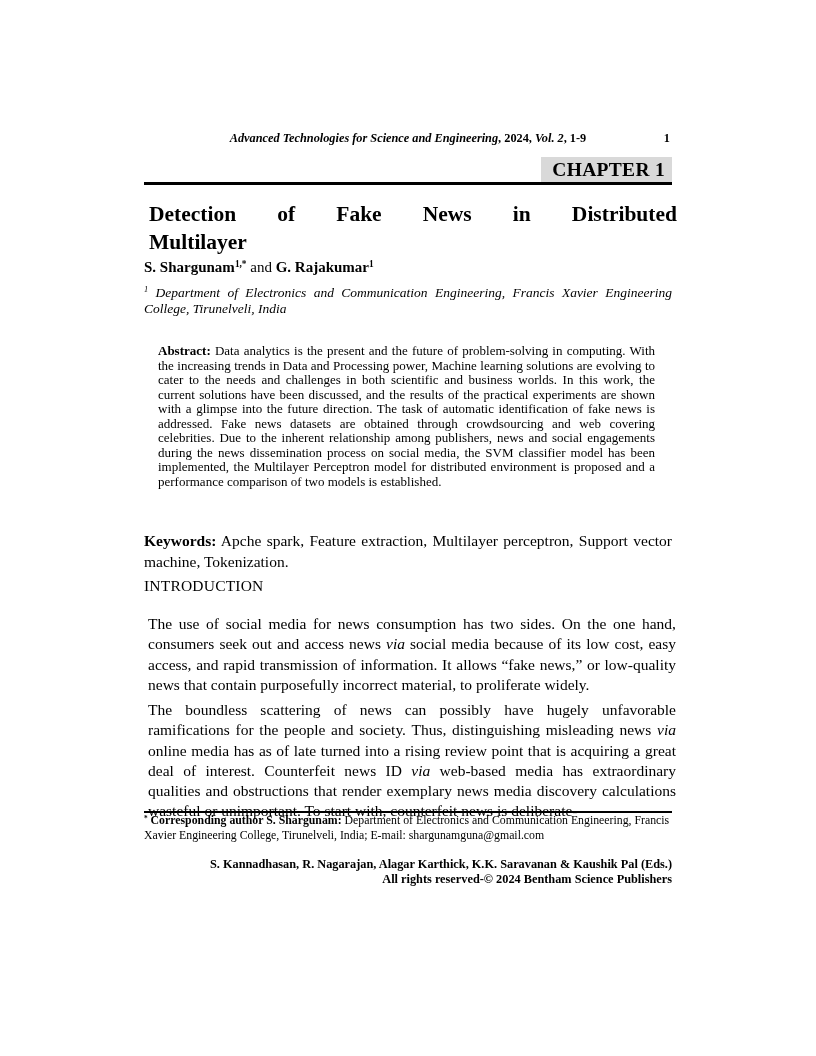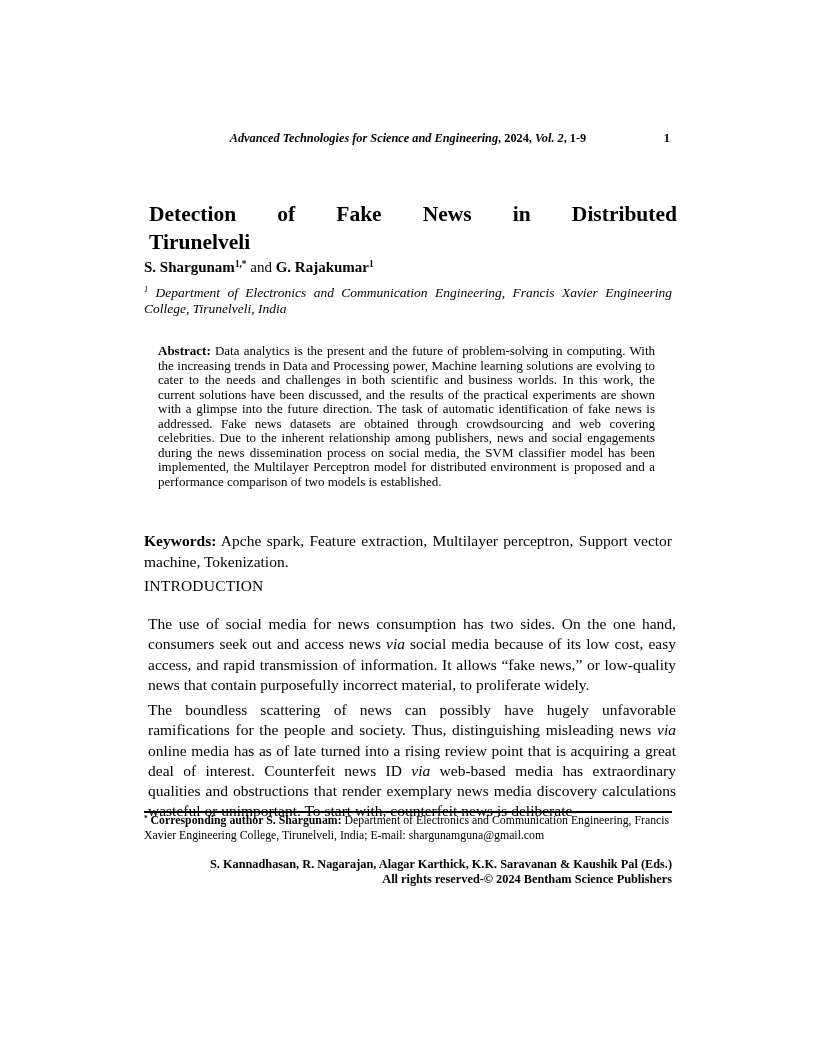--- a/index.html
+++ b/index.html
@@ -84,24 +84,27 @@
 </head>
 <body>
 
 <div class="page">
 
   <div class="abs running-head">
     <span><span class="bi">Advanced Technologies for Science and Engineering</span><span>, 2024, </span><span class="bi">Vol. 2</span><span>, 1-9</span></span>
     <span class="rh-page">1</span>
   </div>
 
+  <div class="abs chapter-row">
+    <span class="chapter-badge">CHAPTER 1</span>
+  </div>
 
   <h1 class="abs title">
     <span class="title-l1">Detection of Fake News in Distributed</span>
-    <span class="title-l2">Tirunelveli</span>
+    <span class="title-l2">Multilayer</span>
   </h1>
 
   <div class="abs authors"><span class="b">S. Shargunam</span><sup class="b">1,*</sup><span> and </span><span class="b">G. Rajakumar</span><sup class="b">1</sup></div>
 
   <div class="abs affiliation"><sup>1</sup><span> Department of Electronics and Communication Engineering, Francis Xavier Engineering College, Tirunelveli, India</span></div>
 
   <div class="abs abstract"><span class="b">Abstract:</span><span> Data analytics is the present and the future of problem-solving in computing. With the increasing trends in Data and Processing power, Machine learning solutions are evolving to cater to the needs and challenges in both scientific and business worlds. In this work, the current solutions have been discussed, and the results of the practical experiments are shown with a glimpse into the future direction. The task of automatic identification of fake news is addressed. Fake news datasets are obtained through crowdsourcing and web covering celebrities. Due to the inherent relationship among publishers, news and social engagements during the news dissemination process on social media, the SVM classifier model has been implemented, the Multilayer Perceptron model for distributed environment is proposed and a performance comparison of two models is established.</span></div>
 
   <div class="abs keywords"><span class="b">Keywords:</span><span> Apche spark, Feature extraction, Multilayer perceptron, Support vector machine, Tokenization.</span></div>
 

